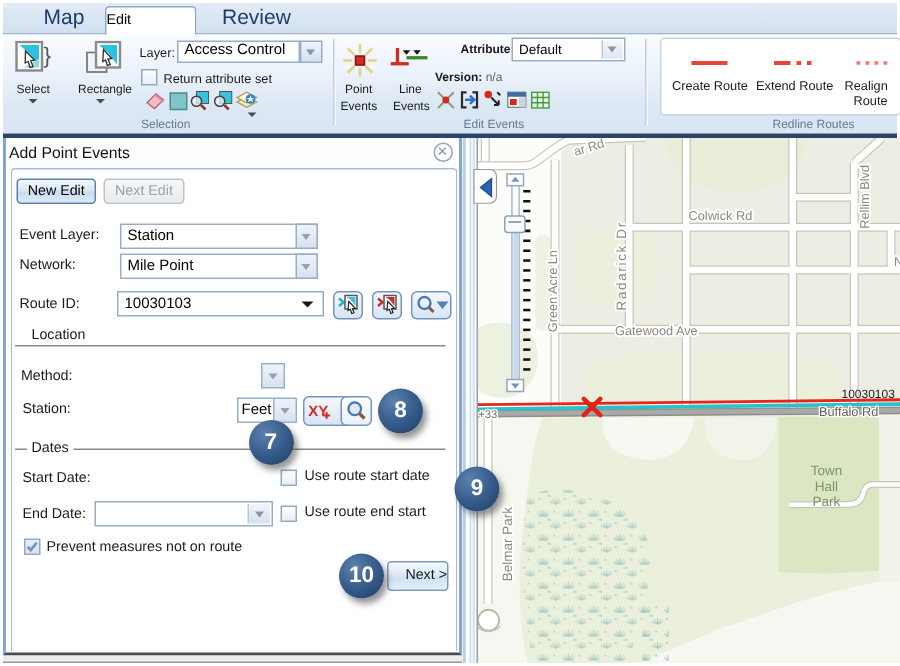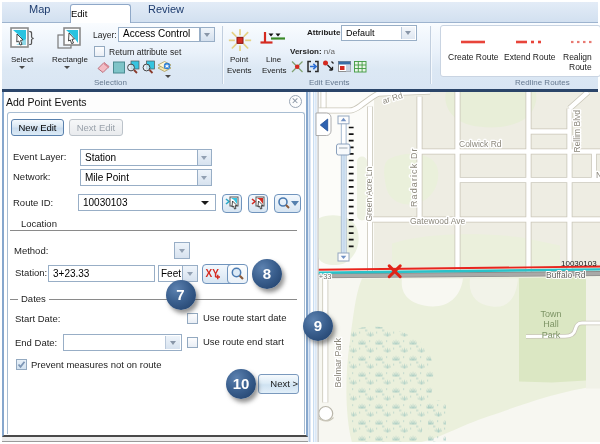--- a/index.html
+++ b/index.html
@@ -2,21 +2,21 @@
 <html><head>
 <meta charset="utf-8">
 <style>
 html,body{margin:0;padding:0}
 body{width:600px;height:444px;position:relative;overflow:hidden;background:#fff;
   font-family:"Liberation Sans",sans-serif;-webkit-font-smoothing:antialiased}
 .abs{position:absolute}
 
 #tabstrip{left:2px;top:2px;width:596px;height:20px;
   background:linear-gradient(#e3ecf7,#d2e0f0);border-bottom:1px solid #9db3ce}
-.tabtxt{position:absolute;top:1px;font-size:11px;color:#1e3c6e}
+.tabtxt{position:absolute;top:1px;font-size:14px;color:#1e3c6e}
 #tab-map{left:27px}
 #tab-review{left:146px}
 #tab-edit{position:absolute;left:68px;top:2px;width:59px;height:19px;background:#fff;
   border:1px solid #8fa8c8;border-bottom:none;border-radius:3px 3px 0 0;
   font-size:9.5px;color:#000;line-height:18px}
 
 #ribbon{left:2px;top:23px;width:596px;height:66px;
   background:linear-gradient(#f9fcff 0%,#e9f1fa 45%,#dce8f4 70%,#d9e5f3 100%)}
 .grouplabel{position:absolute;top:55px;font-size:8px;color:#65788f}
 .vsep{position:absolute;top:3px;height:58px;width:1px;background:#c2cfdf;border-right:1px solid #f5f9fd}
@@ -257,23 +257,20 @@
 
   <div class="fieldline" style="left:10px;top:230px;width:287px"></div>
   <div class="fieldlegend" style="left:18px;top:218px">Location</div>
 
   <div class="flabel" style="left:14px;top:245px">Method:</div>
   <div class="abs" style="left:174px;top:241.5px;width:16px;height:17px;background:linear-gradient(#eef4fa,#d7e2ef);border:1px solid #98aec6;box-sizing:border-box">
       <div style="position:absolute;left:3.5px;top:6px;border-left:3.5px solid transparent;border-right:3.5px solid transparent;border-top:4px solid #93a1b3"></div>
     </div>
 
   <div class="flabel" style="left:15px;top:267px">Station:</div>
-  <div class="combo" style="left:48px;top:264.5px;width:107px;height:17px">
-      <span class="txt">3+23.33</span>
-    </div>
   <div class="combo" style="left:158px;top:264.5px;width:24px;height:17px;border-right:none">
       <span class="txt" style="left:2px">Feet</span>
     </div>
   <div class="abs" style="left:182px;top:264.5px;width:16px;height:17px;background:linear-gradient(#eef4fa,#d7e2ef);border:1px solid #98aec6;box-sizing:border-box">
       <div style="position:absolute;left:3.5px;top:6px;border-left:3.5px solid transparent;border-right:3.5px solid transparent;border-top:4px solid #93a1b3"></div>
     </div>
   <div class="iconbtn" style="left:202px;top:263.5px;width:32px;height:20px">
     <svg width="19" height="18" viewBox="0 0 19 18">
         <text x="2.5" y="12" font-size="10" font-weight="bold" fill="#d42a20" font-family="Liberation Sans">XY</text>
         <path d="M12.5 12 L17 12 M14.75 9.8 L14.75 14.2" stroke="#d42a20" stroke-width="1.4"></path>

